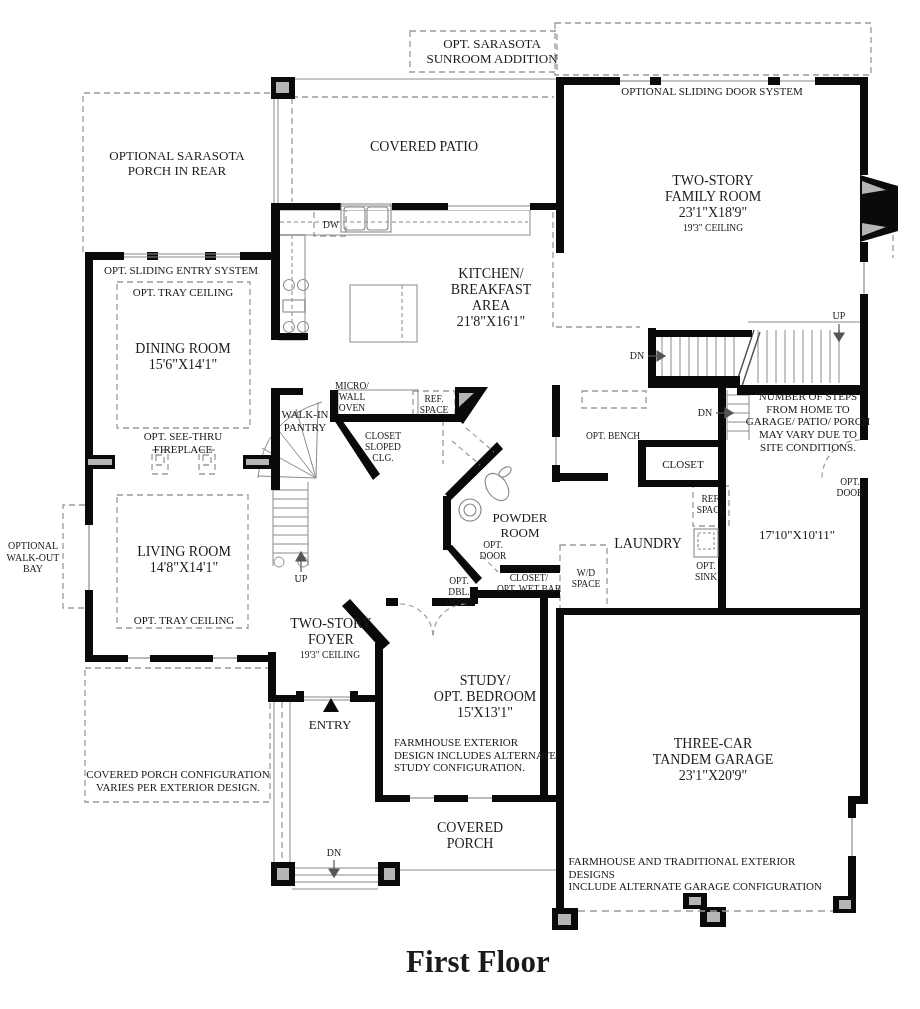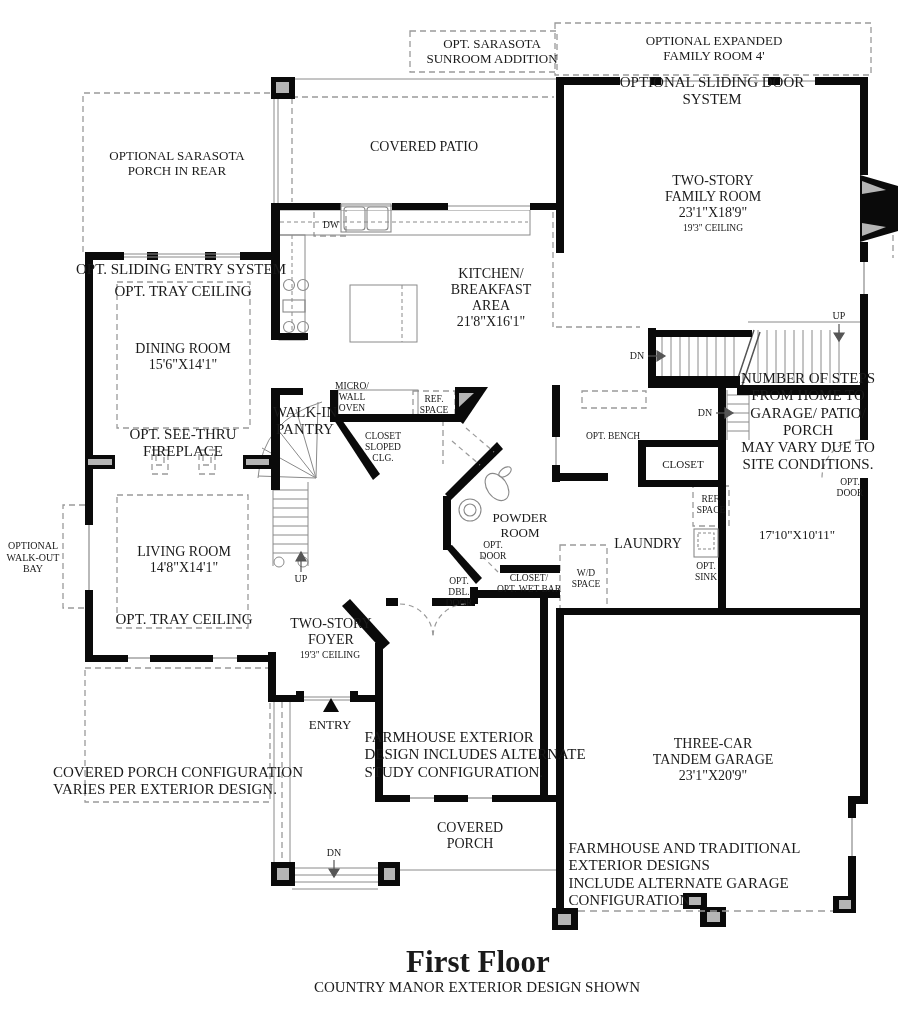--- a/index.html
+++ b/index.html
@@ -4,21 +4,21 @@
 <style>
   html,body{margin:0;padding:0;background:#fff;}
   #plan{position:relative;width:920px;height:1009px;background:#fff;overflow:hidden;
         font-family:"Liberation Serif","DejaVu Serif",serif;color:#1a1a1a;padding-left:31px;}
   svg{position:absolute;left:0;top:0;}
   .lbl{position:absolute;transform:translate(-50%,-50%);text-align:center;
        white-space:pre-line;line-height:1.15;color:#1a1a1a;}
   .ta-l{text-align:left;}
   .s95{font-size:9.5px;font-family:Liberation Serif, serif;}
   .s10{font-size:10px;}
-  .s105{font-size:15px;}
+  .s105{font-size:11px;}
   .s11{font-size:11px;}
   .s13{font-size:13px;}
   .s14{font-size:14px;}
   .title-main{font-size:31px;font-weight:bold;}
   .title-sub{font-size:15px;}
 </style>
 </head>
 <body>
 
 <div id="plan">
@@ -315,22 +315,20 @@
           <polygon points="329,869 334,877 339,869"></polygon>
         </g>
     <g>
           <polygon points="331,698 323,712 339,712" fill="#0a0a0a" stroke="none"></polygon>
         </g>
   </g>
 </svg>
 
   <div class="lbl s13" style="left:492px;top:52px;">OPT. SARASOTA
 SUNROOM ADDITION</div>
-  <div class="lbl s13" style="left:714px;top:49px;">OPTIONAL EXPANDED
-FAMILY ROOM 4'</div>
   <div class="lbl s105" style="left:712px;top:91px;">OPTIONAL SLIDING DOOR SYSTEM</div>
   <div class="lbl s13" style="left:177px;top:164px;">OPTIONAL SARASOTA
 PORCH IN REAR</div>
   <div class="lbl s14" style="left:424px;top:147px;">COVERED PATIO</div>
   <div class="lbl s95" style="left:331px;top:225px;">DW</div>
   <div class="lbl s14" style="left:713px;top:197px;">TWO-STORY
 FAMILY ROOM
 23'1"X18'9"</div>
   <div class="lbl s95" style="left:713px;top:228px;">19'3" CEILING</div>
   <div class="lbl s105" style="left:181px;top:270px;">OPT. SLIDING ENTRY SYSTEM</div>
@@ -386,30 +384,32 @@
   <div class="lbl s95" style="left:459px;top:592px;">OPT.
 DBL.
 DOOR</div>
   <div class="lbl s95" style="left:529px;top:584px;">CLOSET/
 OPT. WET BAR</div>
   <div class="lbl s10" style="left:301px;top:579px;">UP</div>
   <div class="lbl s14" style="left:331px;top:632px;">TWO-STORY
 FOYER</div>
   <div class="lbl s95" style="left:330px;top:655px;">19'3" CEILING</div>
   <div class="lbl s13" style="left:330px;top:725px;">ENTRY</div>
+  <div class="lbl s14" style="left:485px;top:697px;">STUDY/
+OPT. BEDROOM
+15'X13'1"</div>
   <div class="lbl s105 ta-l" style="left:475px;top:755px;">FARMHOUSE EXTERIOR
 DESIGN INCLUDES ALTERNATE
 STUDY CONFIGURATION.</div>
   <div class="lbl s14" style="left:713px;top:760px;">THREE-CAR
 TANDEM GARAGE
 23'1"X20'9"</div>
-  <div class="lbl s105 ta-l" style="left:178px;top:781px;">COVERED PORCH CONFIGURATION
+  <div class="lbl s105 ta-l" style="left:178px;top:781px;text-align:center;">COVERED PORCH CONFIGURATION
 VARIES PER EXTERIOR DESIGN.</div>
   <div class="lbl s14" style="left:470px;top:836px;">COVERED
 PORCH</div>
   <div class="lbl s10" style="left:334px;top:853px;">DN</div>
   <div class="lbl s105 ta-l" style="left:696px;top:874px;">FARMHOUSE AND TRADITIONAL EXTERIOR DESIGNS
 INCLUDE ALTERNATE GARAGE CONFIGURATION</div>
 
   <div class="lbl title-main" style="left:478px;top:962px;">First Floor</div>
-  <div class="lbl title-sub" style="left:477px;top:988px;">COUNTRY MANOR EXTERIOR DESIGN SHOWN</div>
 
 </div>
 
 </body></html>

